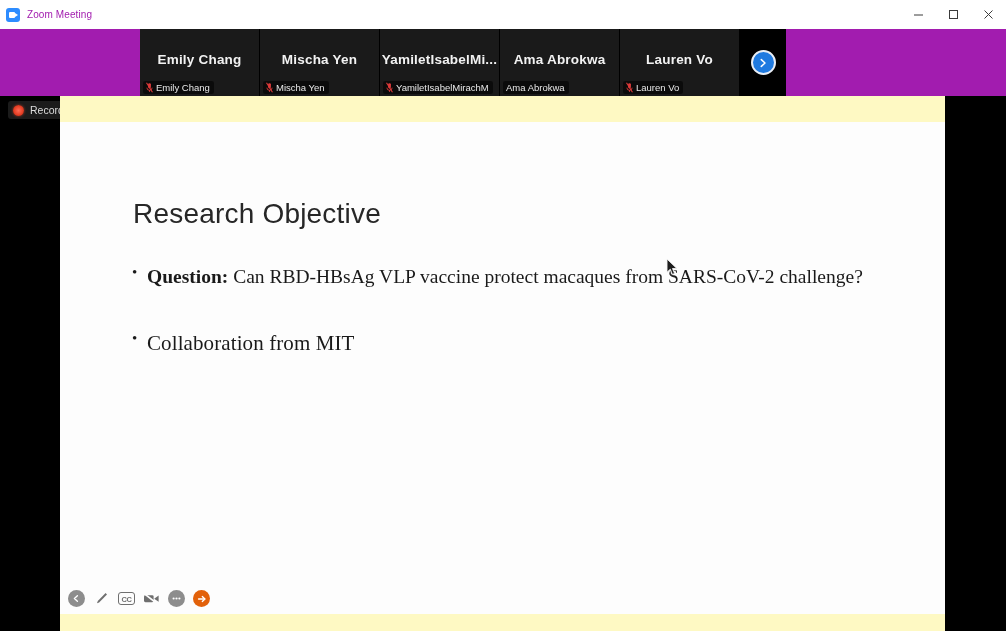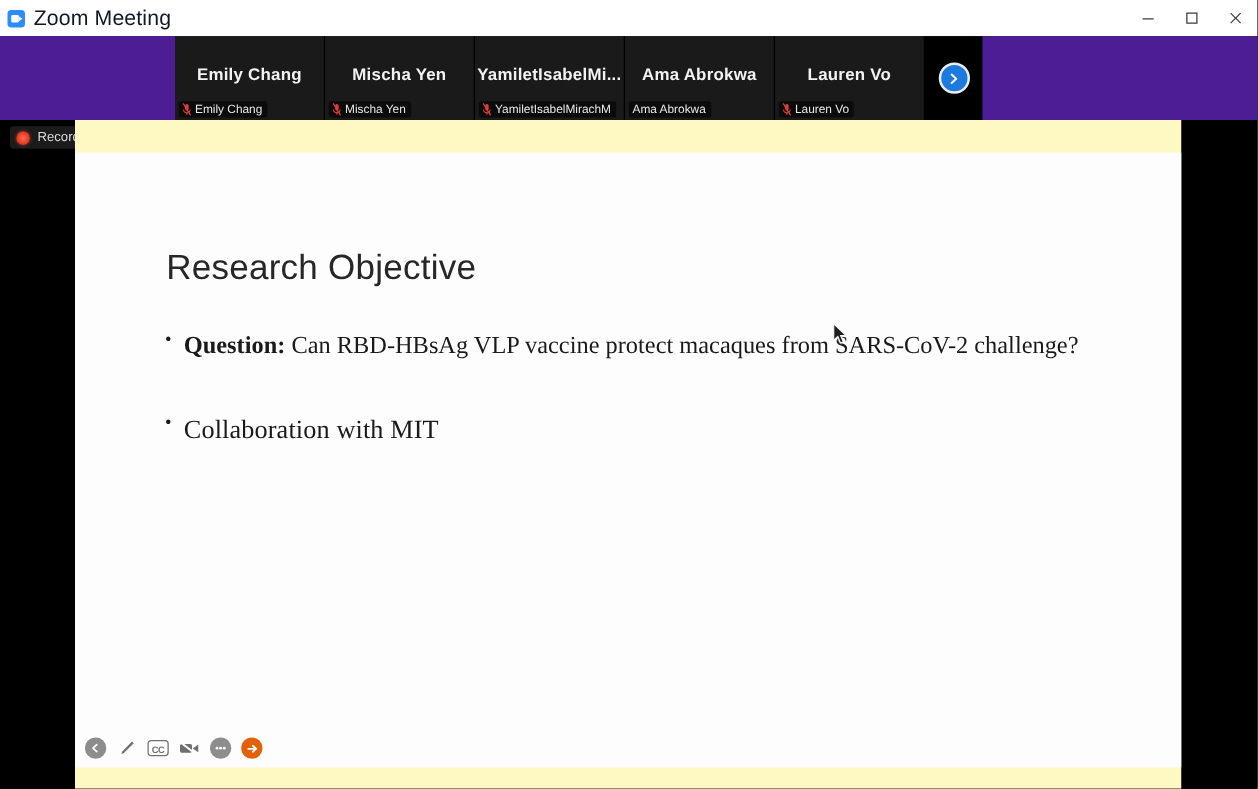--- a/index.html
+++ b/index.html
@@ -22,32 +22,32 @@
   }
   .tb-icon::after{
     content:""; position:absolute; left:2.5px; top:4px;
     width:6px; height:6px; background:#fff; border-radius:1px;
   }
   .tb-icon::before{
     content:""; position:absolute; left:8.5px; top:5px;
     width:0; height:0; border-top:2.5px solid transparent;
     border-bottom:2.5px solid transparent; border-left:3.5px solid #fff;
   }
-  .tb-title{ font-size:17px; color:#0f172a; letter-spacing:.1px; }
+  .tb-title{ font-size:10px; color:#a21caf; letter-spacing:.1px; }
   .tb-controls{ margin-left:auto; display:flex; height:29px; }
   .tb-btn{
     width:35px; height:29px; display:flex; align-items:center; justify-content:center;
     color:#3b3b3b; font-size:12px; line-height:1;
   }
   .tb-btn svg{ display:block; }
 
   
   .strip{
     position:absolute; left:0; top:29px; width:1006px; height:67px;
-    background:#4c1d95;
+    background:#a21caf;
   }
   .filmstrip{
     position:absolute; left:140px; top:0; height:67px;
     display:flex; align-items:stretch;
   }
   .tile{
     position:relative; width:120px; height:67px;
     background:#1a1a1a; border-right:1px solid #000;
     display:flex; align-items:center; justify-content:center; overflow:hidden;
   }
@@ -271,21 +271,21 @@
   <div class="share">
     <div class="slide">
 
       <div class="slide-title">Research Objective</div>
 
       <div class="bullets">
         <div class="bullet compact b1">
           <b>Question:</b><span> Can RBD-HBsAg VLP vaccine protect macaques from SARS-CoV-2 challenge?</span>
         </div>
         <div class="bullet b3">
-          <span class="b3text">Collaboration with MIT</span>
+          <span class="b3text">Collaboration from MIT</span>
         </div>
       </div>
 
       <div class="annot-toolbar">
         <div class="tool circ-gray">
           <svg width="11" height="11" viewBox="0 0 11 11">
               <polyline points="6.4,2.7 3.4,5.5 6.4,8.3" fill="none" stroke="#ffffff" stroke-width="1.4" stroke-linecap="round" stroke-linejoin="round"></polyline>
             </svg>
         </div>
         <div class="tool">

